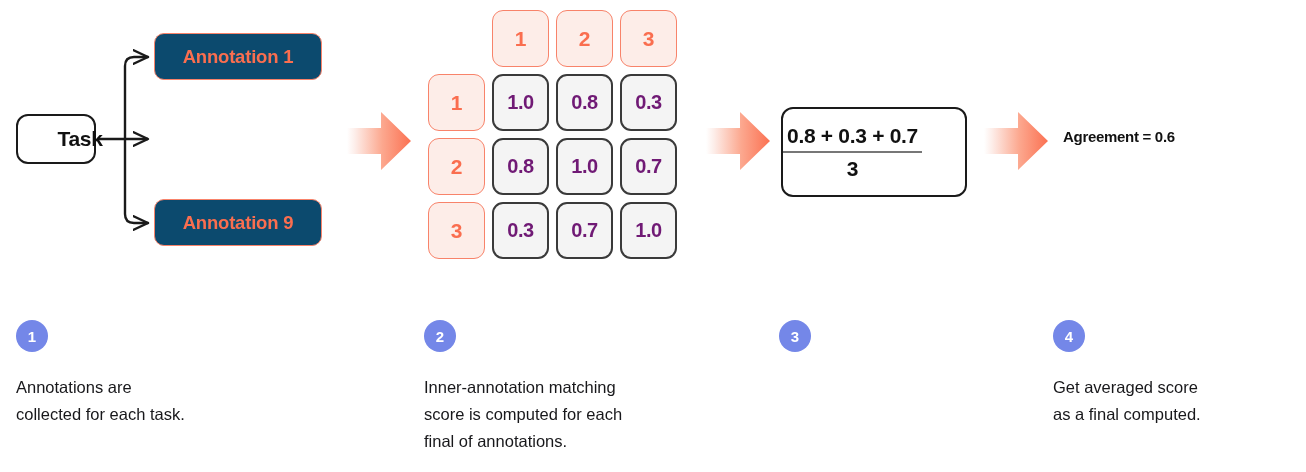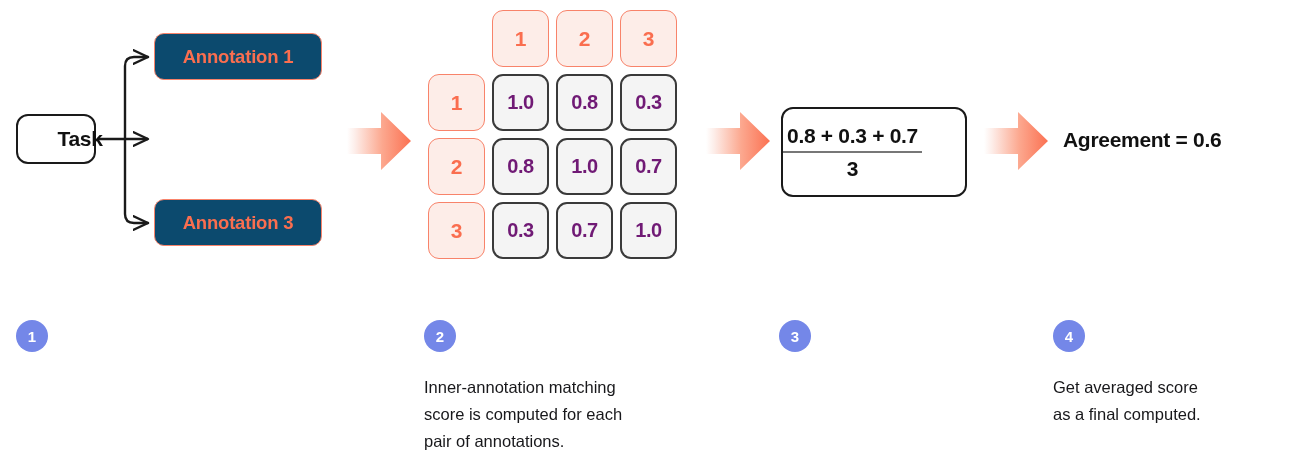--- a/index.html
+++ b/index.html
@@ -112,21 +112,21 @@
     border-bottom: 2px solid #777;
   }
   .denominator {
     font-size: 21px; font-weight: 700; color: #111;
     padding-top: 4px;
   }
 
   
   .result-text {
     left: 1063px; top: 128px;
-    font-size: 21px; font-weight: 700; color: #111;
+    font-size: 15px; font-weight: 700; color: #111;
     letter-spacing: -0.3px;
     white-space: nowrap;
   }
 
   
   .step { position: absolute; top: 320px; }
   .step-badge {
     width: 32px; height: 32px;
     border-radius: 50%;
     background: #7487E8;
@@ -171,21 +171,21 @@
   </svg>
 
   <div class="abs task-box">
     <span class="task-label">Task</span>
   </div>
 
   <div class="abs ann-box ann-1">
     <span class="ann-label">Annotation 1</span>
   </div>
   <div class="abs ann-box ann-3">
-    <span class="ann-label">Annotation 3</span>
+    <span class="ann-label">Annotation 9</span>
   </div>
 
   <svg class="abs garrow ga-1" viewBox="0 0 68 68">
     <path d="M 2 21 L 36 21 L 36 5 L 66 34 L 36 63 L 36 47 L 2 47 Z" fill="url(#arrowGrad)"></path>
   </svg>
 
   <div class="abs matrix">
     <div class="mx-row">
       <div class="mx-cell mx-blank"></div>
       <div class="mx-cell mx-head">1</div>
@@ -224,26 +224,28 @@
   </div>
 
   <svg class="abs garrow ga-3" viewBox="0 0 68 68">
     <path d="M 2 21 L 36 21 L 36 5 L 66 34 L 36 63 L 36 47 L 2 47 Z" fill="url(#arrowGrad)"></path>
   </svg>
 
   <div class="abs result-text">Agreement = 0.6</div>
 
   <div class="step step-1">
     <div class="step-badge">1</div>
+    <div class="step-text">Annotations are
+collected for each task.</div>
   </div>
   <div class="step step-2">
     <div class="step-badge">2</div>
     <div class="step-text">Inner-annotation matching
 score is computed for each
-pair of annotations.</div>
+final of annotations.</div>
   </div>
   <div class="step step-3">
     <div class="step-badge">3</div>
   </div>
   <div class="step step-4">
     <div class="step-badge">4</div>
     <div class="step-text">Get averaged score
 as a final computed.</div>
   </div>
 

